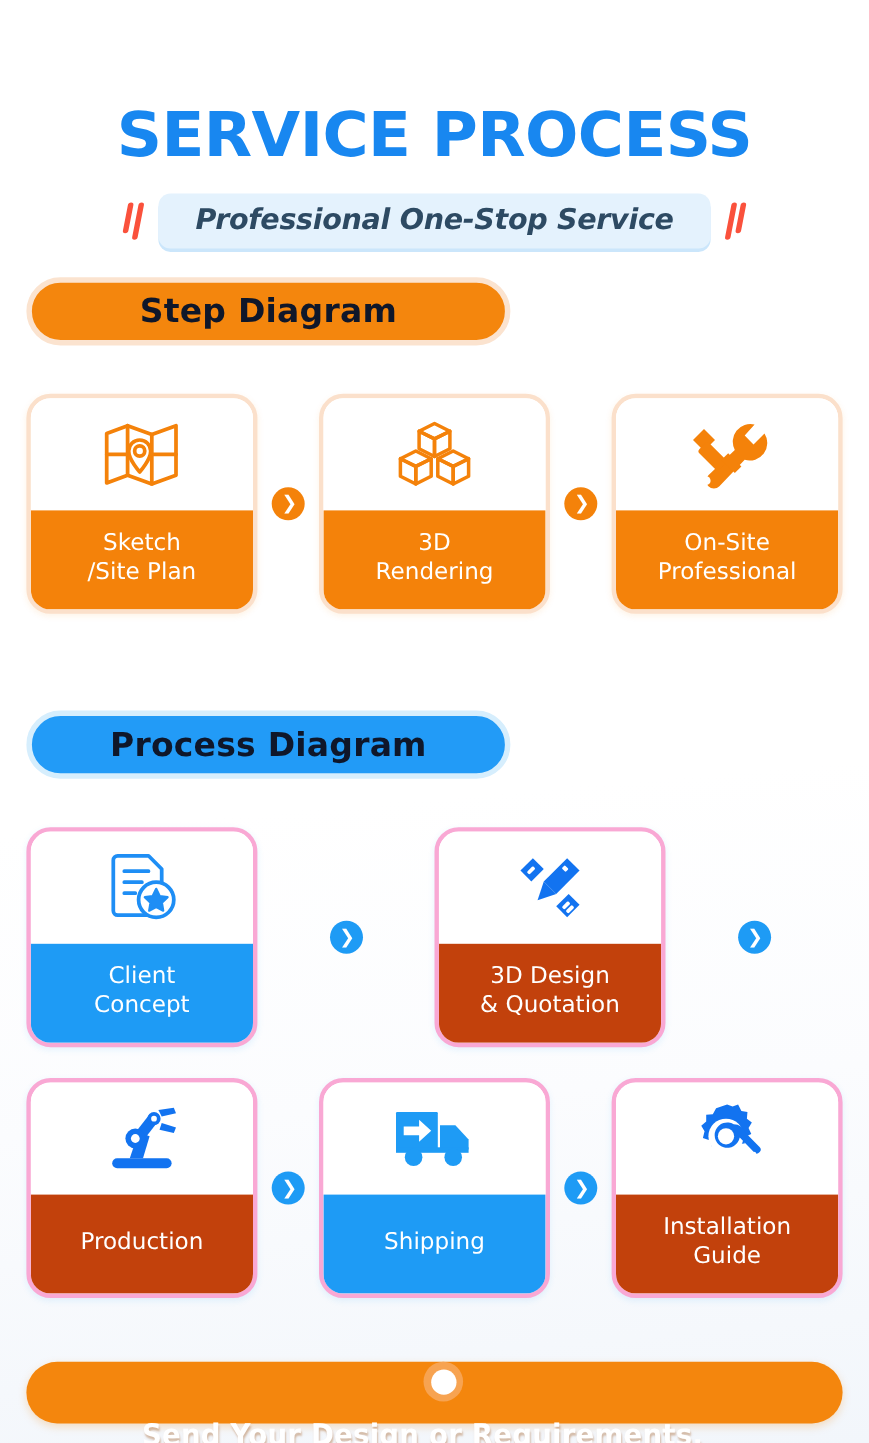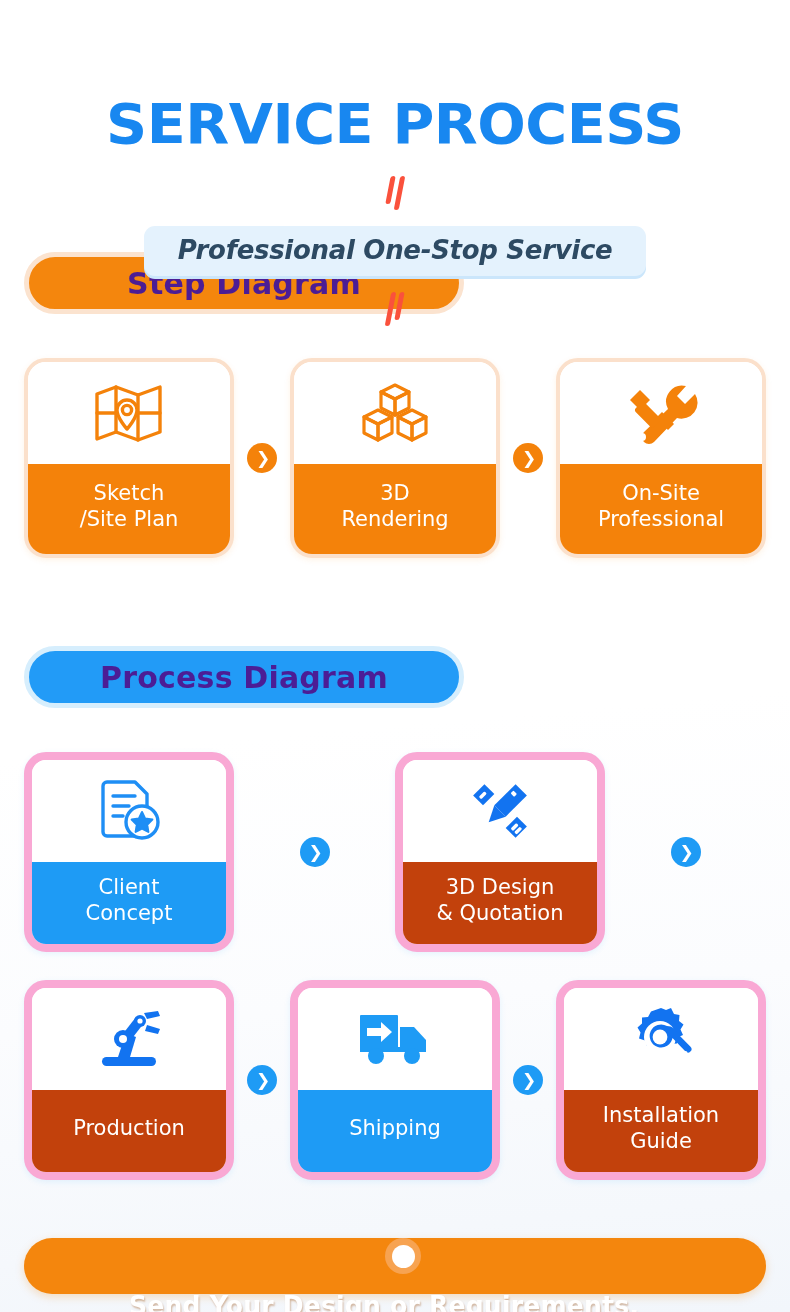--- a/index.html
+++ b/index.html
@@ -48,21 +48,20 @@
     transform: scaleX(1.02);
   }
   .subtitle-row {
     position: absolute;
     top: 176px;
     left: 0; right: 0;
     display: flex;
     align-items: center;
     justify-content: center;
     gap: 16px;
-    flex-direction: column;
   }
   .tick-pair { display: flex; gap: 4px; }
   .tick {
     width: 5px;
     height: 34px;
     background: #fa513c;
     border-radius: 3px;
     transform: skewX(-11deg);
   }
   .tick.short { height: 28px; }
@@ -84,21 +83,21 @@
 
   
   .section-pill {
     margin-left: 24px;
     width: 440px;
     height: 62px;
     border-radius: 31px;
     display: flex;
     align-items: center;
     justify-content: center;
-    color: #4c1d95;
+    color: #0f172a;
     font-size: 30px;
     font-weight: 700;
     font-family: "DejaVu Sans", sans-serif;
     letter-spacing: 0.2px;
   }
   .pill-orange {
     background: #f4860d;
     border: 5px solid #fbe3cf;
   }
   .pill-blue {
@@ -119,21 +118,21 @@
     height: 200px;
     border-radius: 22px;
     overflow: hidden;
     display: flex;
     flex-direction: column;
     background: #ffffff;
     position: relative;
     flex: 0 0 auto;
   }
   .card.orange { border: 4px solid #fbe0cb; box-shadow: 0 2px 6px rgba(244,134,13,0.10); }
-  .card.blue   { border: 8px solid #f9a8d4; box-shadow: 0 2px 6px rgba(34,155,247,0.10); }
+  .card.blue   { border: 4px solid #f9a8d4; box-shadow: 0 2px 6px rgba(34,155,247,0.10); }
 
   .card-icon {
     height: 102px;
     display: flex;
     align-items: center;
     justify-content: center;
     background: #ffffff;
   }
   .card-label {
     flex: 1;

